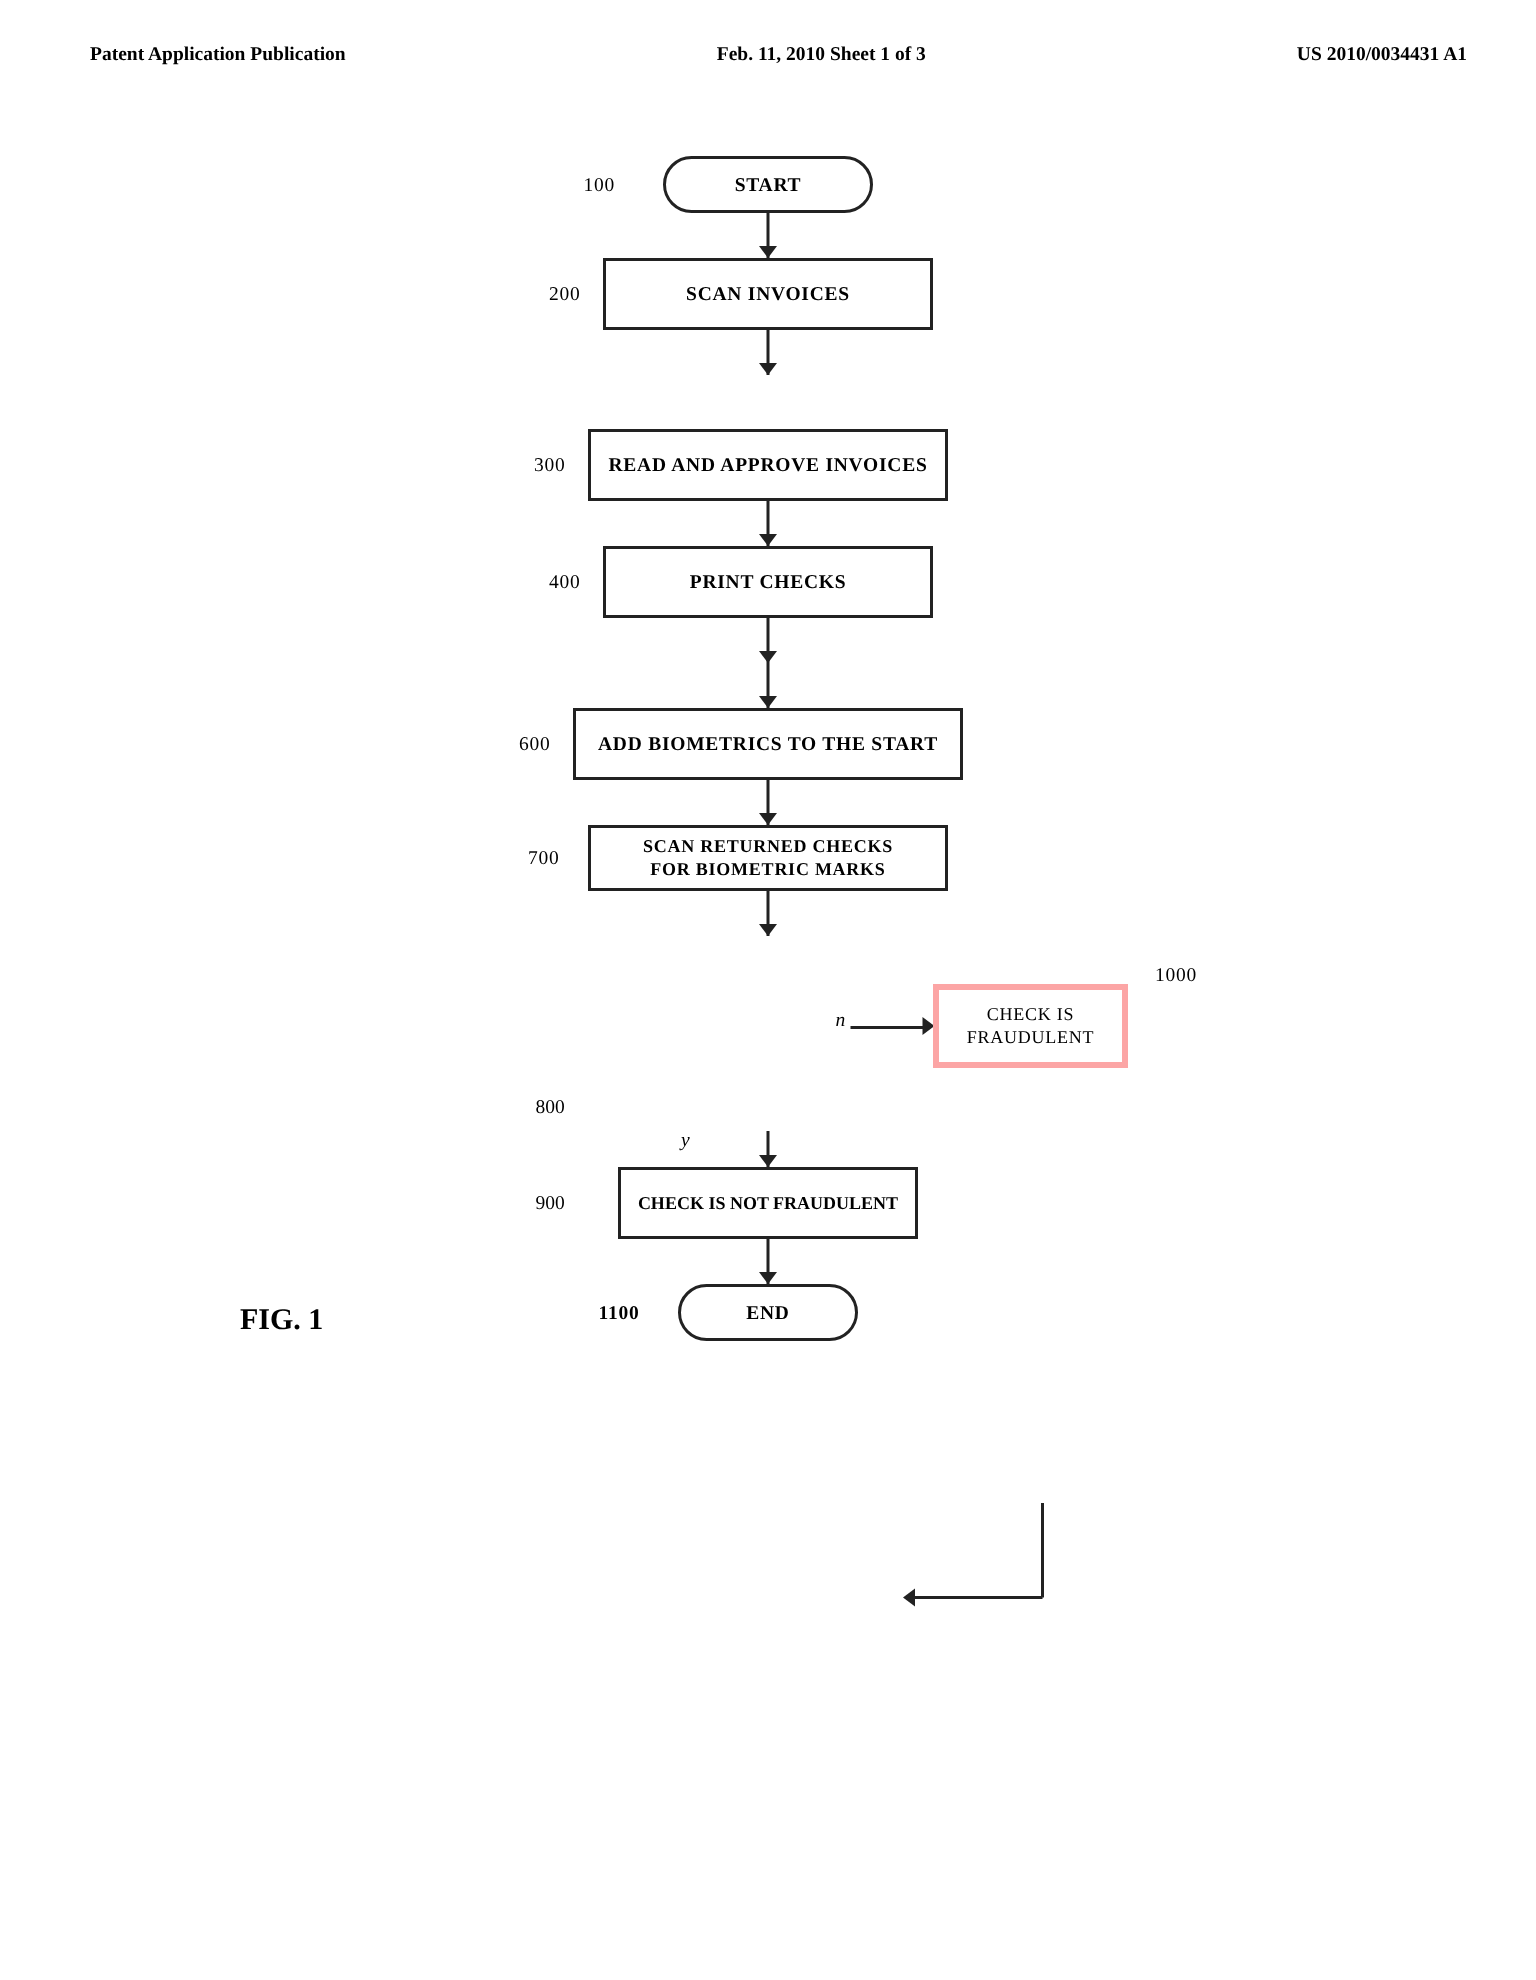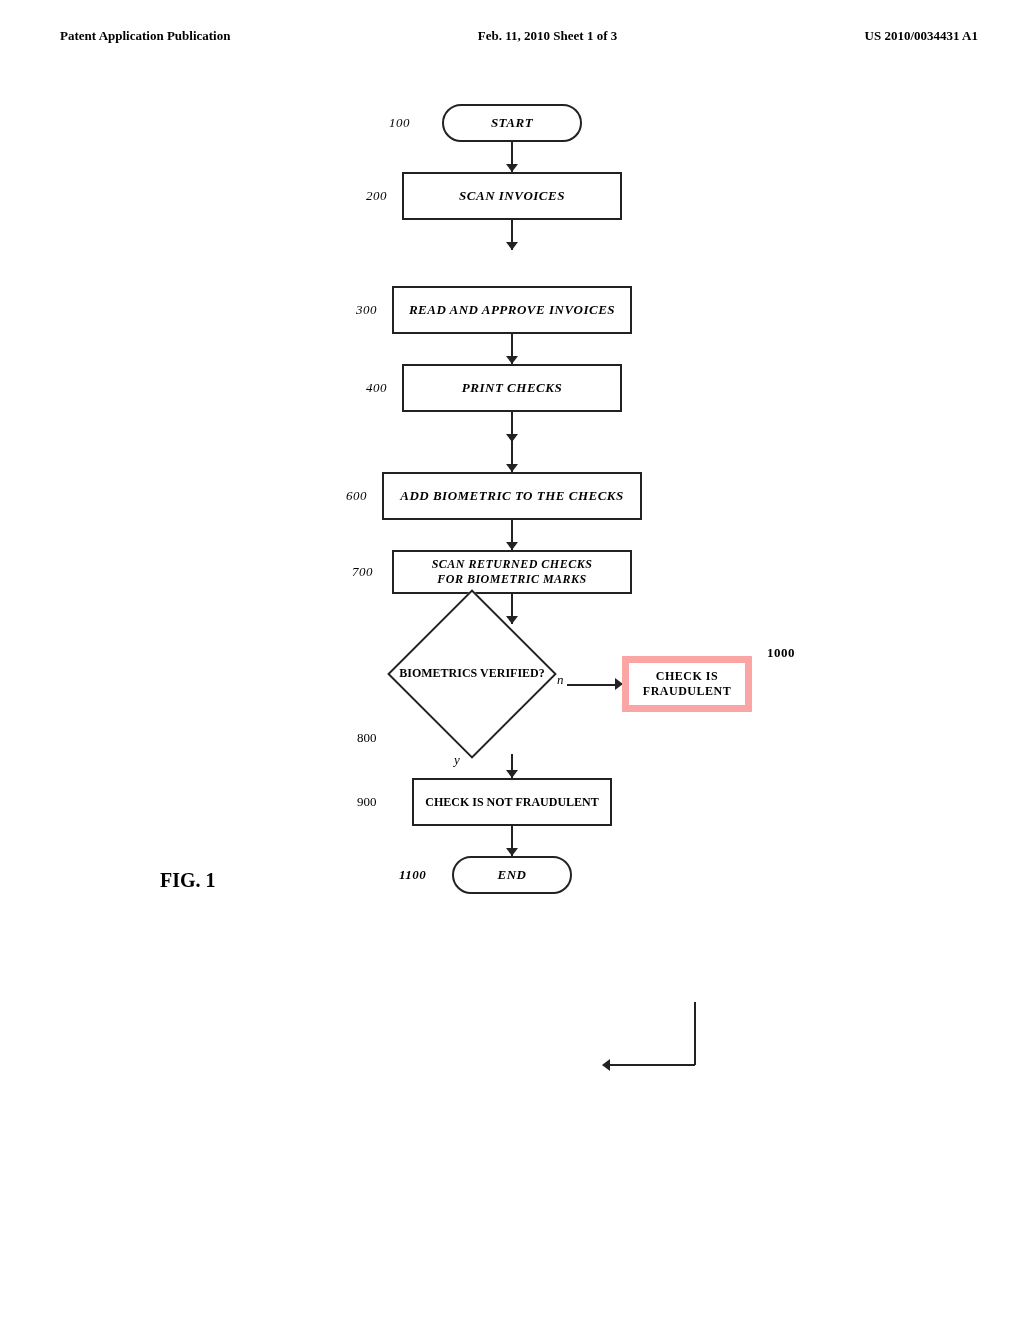--- a/index.html
+++ b/index.html
@@ -116,39 +116,38 @@
       font-weight: normal;
       top: 50%;
       transform: translateY(-50%);
     }
 
     .flow-row {
       display: flex;
       align-items: flex-start;
       justify-content: center;
       position: relative;
-      font-style: italic;
     }
 
     
     .fig-label {
       position: absolute;
       bottom: 55px;
       left: 80px;
       font-size: 20px;
       font-weight: bold;
     }
 
     
     .fraudulent-box {
-      border: 7px solid #fca5a5;
+      border: 4px solid #fca5a5;
       background: #fff;
       text-align: center;
       font-size: 12px;
-      font-weight: bold;
+      font-weight: normal;
       width: 130px;
       height: 56px;
       display: flex;
       align-items: center;
       justify-content: center;
       position: absolute;
     }
 
     .not-fraudulent-box {
       border: 2px solid #222;
@@ -210,46 +209,40 @@
   </div>
 
   <div class="arrow-down" style="height:30px;"></div>
 
 
   <div class="arrow-down" style="height:30px;"></div>
 
   <div class="flow-row">
     <div class="flow-box rect-box" style="position:relative; width:260px;">
       <span class="step-label">600</span>
-      <span>ADD BIOMETRIC TO THE CHECKS</span>
+      <span>ADD BIOMETRICS TO THE START</span>
     </div>
   </div>
 
   <div class="arrow-down" style="height:30px;"></div>
 
   <div class="flow-row">
     <div class="flow-box rect-box" style="position:relative; width:240px; height:44px; flex-direction:column;">
       <span class="step-label" style="top:50%; left:-42px;">700</span>
       <span style="font-size:12px; font-weight:bold;">SCAN RETURNED CHECKS</span>
       <span style="font-size:12px; font-weight:bold;">FOR BIOMETRIC MARKS</span>
     </div>
   </div>
 
   <div class="arrow-down" style="height:30px;"></div>
 
   <div style="position:relative; display:flex; align-items:center; justify-content:center; width:600px; height:130px;">
 
     <span style="position:absolute; left:145px; bottom:8px; font-size:13px;">800</span>
 
-    <div class="diamond-wrapper" style="position:absolute; left:170px; top:5px;">
-      <div class="diamond"></div>
-      <div class="diamond-text">
-        <span>BIOMETRICS VERIFIED?</span>
-      </div>
-    </div>
 
     <span style="position:absolute; left:345px; top:48px; font-size:13px; font-style:italic;">n</span>
 
     <div style="position:absolute; left:355px; top:60px; width:50px; height:2px; background:#222;"></div>
     <div style="position:absolute; left:403px; top:54px; border-top:6px solid transparent; border-bottom:6px solid transparent; border-left:8px solid #222;"></div>
 
     <div class="flow-box fraudulent-box" style="left:410px; top:32px;">
 
       <span style="position:absolute; right:-50px; top:-18px; font-size:13px; white-space:nowrap;">1000</span>
       <span>CHECK IS FRAUDULENT</span>

